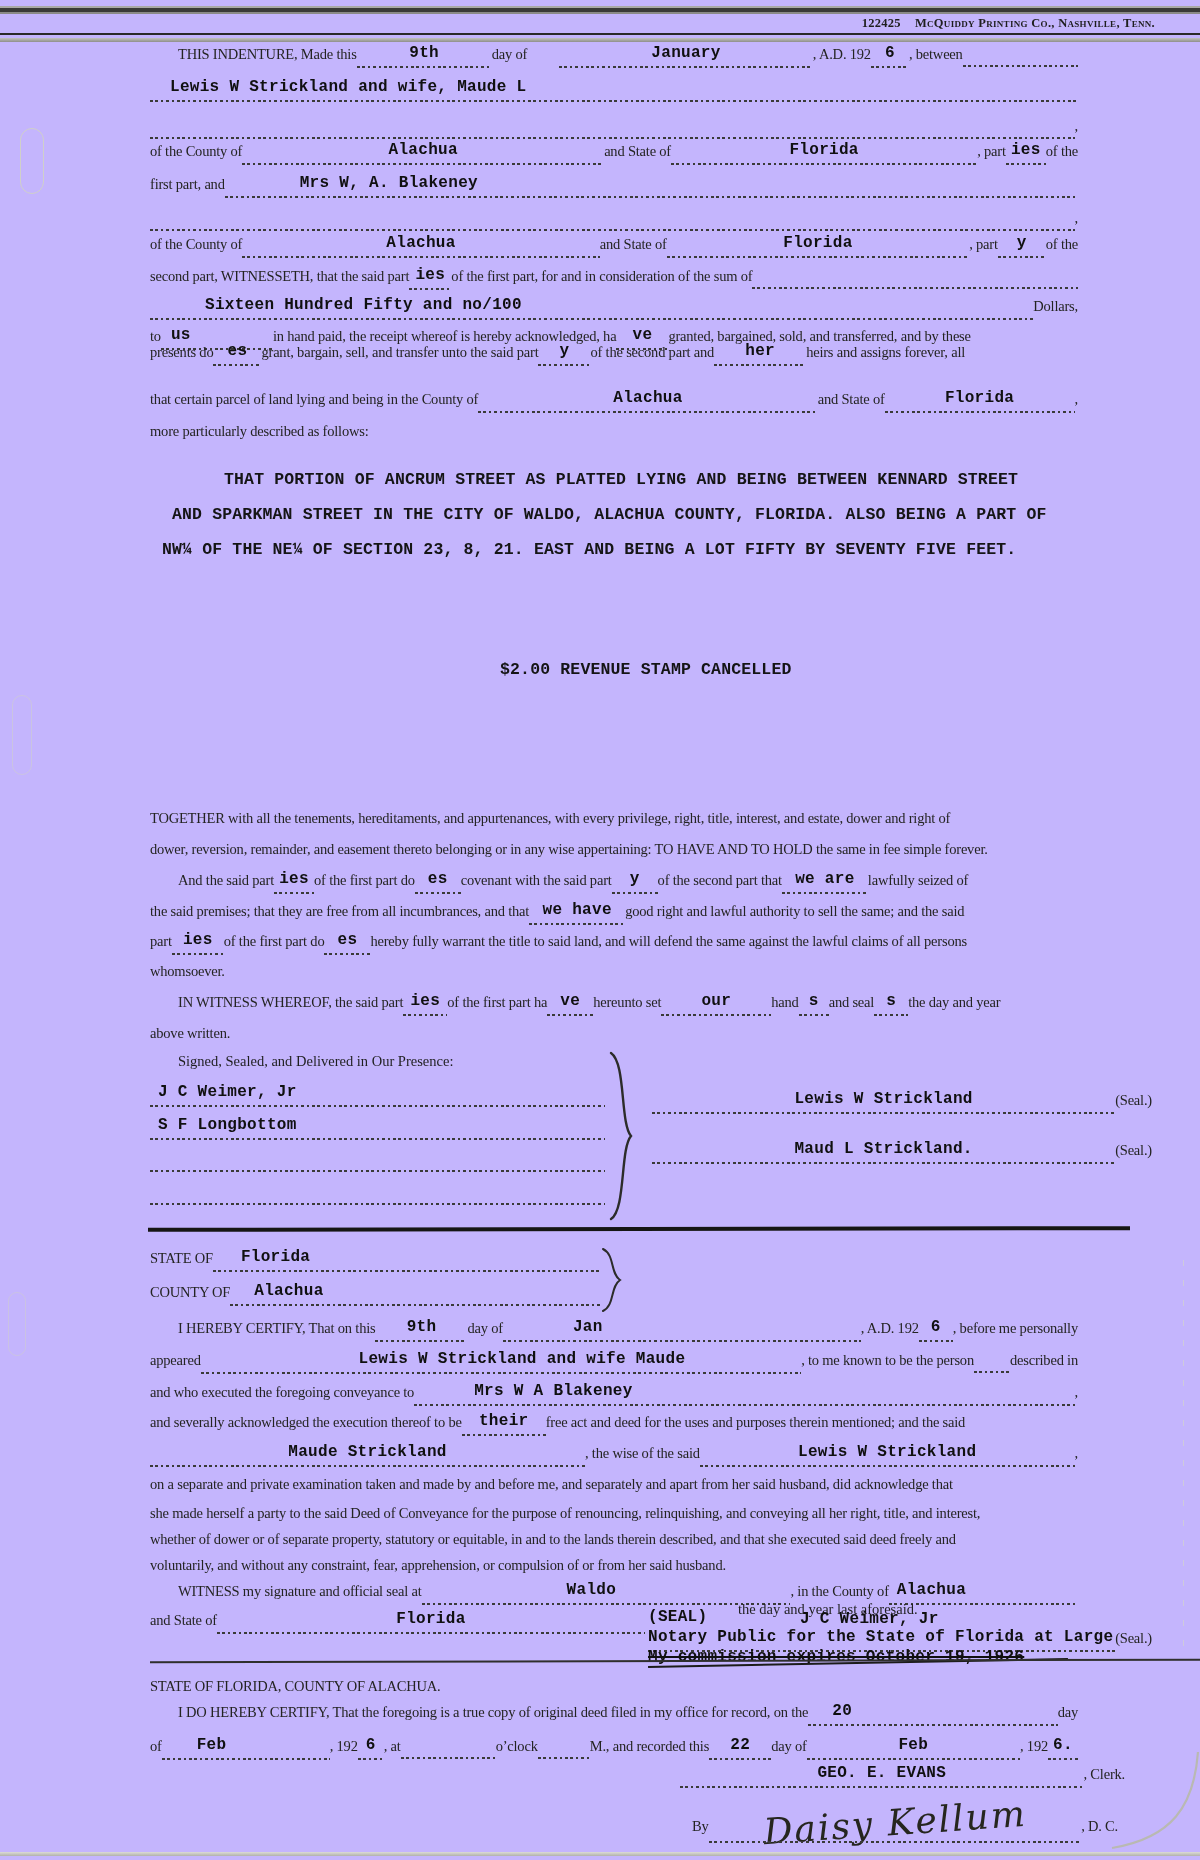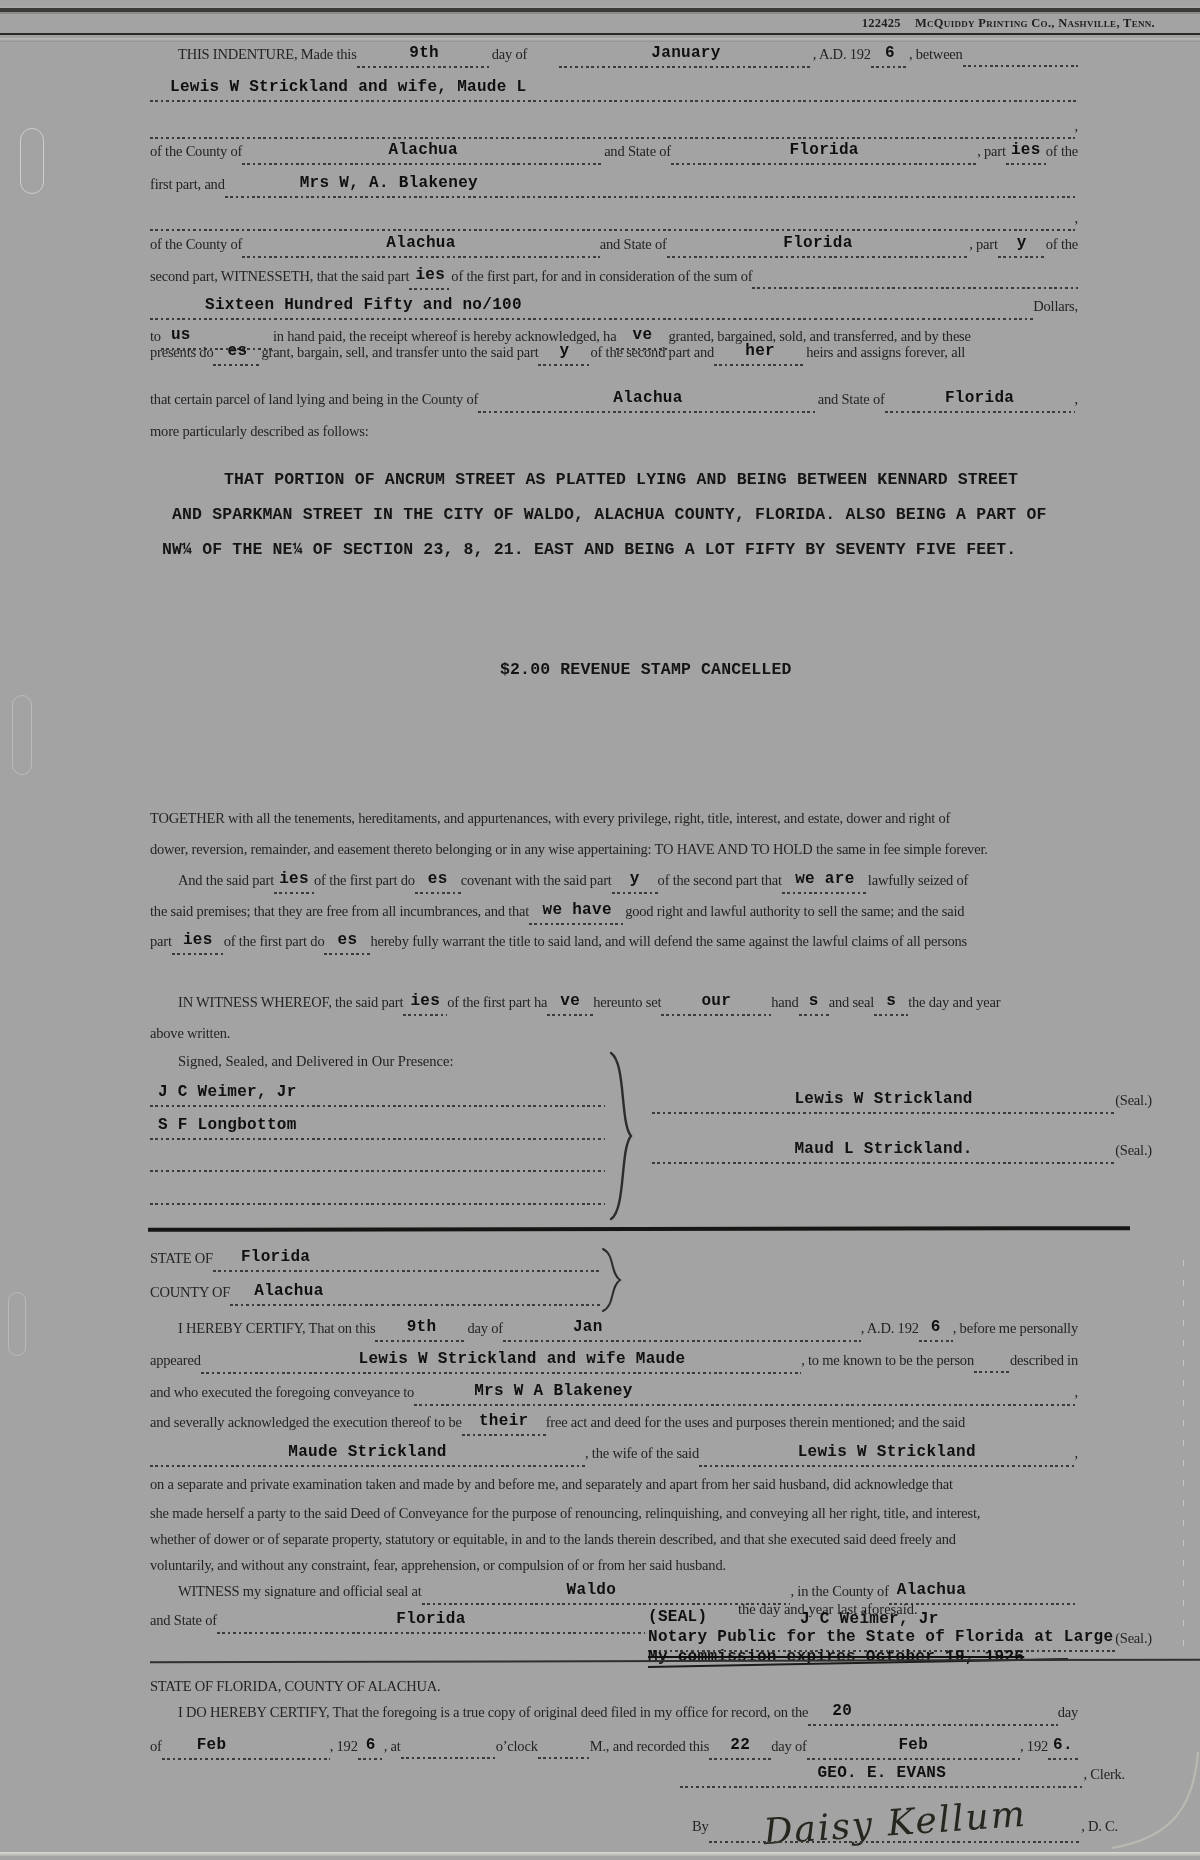--- a/index.html
+++ b/index.html
@@ -1,19 +1,19 @@
 <!DOCTYPE html>
 <html><head>
 <meta charset="utf-8">
 <style>
   * { margin:0; padding:0; box-sizing:border-box; }
   html,body { width:1200px; background:#e9e9e6; }
   .page {
     position:relative; width:1200px; height:1860px;
-    background:#a3a3a3; overflow:hidden; color:#1f1f1f;
+    background:#c4b5fd; overflow:hidden; color:#1f1f1f;
     font-family:"Liberation Serif", serif;
   }
   
   .m-rule1 { position:absolute; top:6px; left:0; right:0; height:8px;
     background:linear-gradient(to bottom,#a9a9a5 0 2px,#3a3a38 2px 6px,#8b8b87 6px); }
   .m-text { position:absolute; top:16px; left:0; right:0; text-align:right; padding-right:45px;
     font-size:12.5px; font-weight:bold; letter-spacing:.3px; border-bottom:2px solid #2a2a28; padding-bottom:2px; }
   .m-num { margin-right:14px; }
   .sc { font-variant:small-caps; }
   .m-rule2 { position:absolute; top:38px; left:0; right:0; height:4px;
@@ -183,20 +183,23 @@
     <span class="bl" style="width:96px;"><span class="tv">we have</span></span>
     <span class="p">good right and lawful authority to sell the same; and the said</span>
   </div>
   <div class="r" style="top:933px;">
     <span class="p">part</span>
     <span class="bl" style="width:52px;"><span class="tv">ies</span></span>
     <span class="p">of the first part do</span>
     <span class="bl" style="width:46px;"><span class="tv">es</span></span>
     <span class="p">hereby fully warrant the title to said land, and will defend the same against the lawful claims of all persons</span>
   </div>
+  <div class="r" style="top:963px;">
+    <span class="p">whomsoever.</span>
+  </div>
 
   <div class="r" style="top:994px; padding-left:28px;">
     <span class="p">IN WITNESS WHEREOF, the said part</span>
     <span class="bl" style="width:44px;"><span class="tv">ies</span></span>
     <span class="p">of the first part ha</span>
     <span class="bl" style="width:46px;"><span class="tv">ve</span></span>
     <span class="p">hereunto set</span>
     <span class="bl" style="width:110px;"><span class="tv">our</span></span>
     <span class="p">hand</span>
     <span class="bl" style="width:30px;"><span class="tv">s</span></span>
@@ -275,21 +278,21 @@
   </div>
 
   <div class="r" style="top:1414px;">
     <span class="p">and severally acknowledged the execution thereof to be</span>
     <span class="bl" style="width:84px;"><span class="tv">their</span></span>
     <span class="p">free act and deed for the uses and purposes therein mentioned; and the said</span>
   </div>
 
   <div class="r" style="top:1445px;">
     <span class="bl" style="width:435px;"><span class="tv">Maude Strickland</span></span>
-    <span class="p">, the wife of the said</span>
+    <span class="p">, the wise of the said</span>
     <span class="bl g"><span class="tv">Lewis W Strickland</span></span>
     <span class="p">,</span>
   </div>
 
   <div class="r" style="top:1505px;">
     <span class="p">she made herself a party to the said Deed of Conveyance for the purpose of renouncing, relinquishing, and conveying all her right, title, and interest,</span>
   </div>
   <div class="r" style="top:1476px;">
     <span class="p">on a separate and private examination taken and made by and before me, and separately and apart from her said husband, did acknowledge that</span>
   </div>

